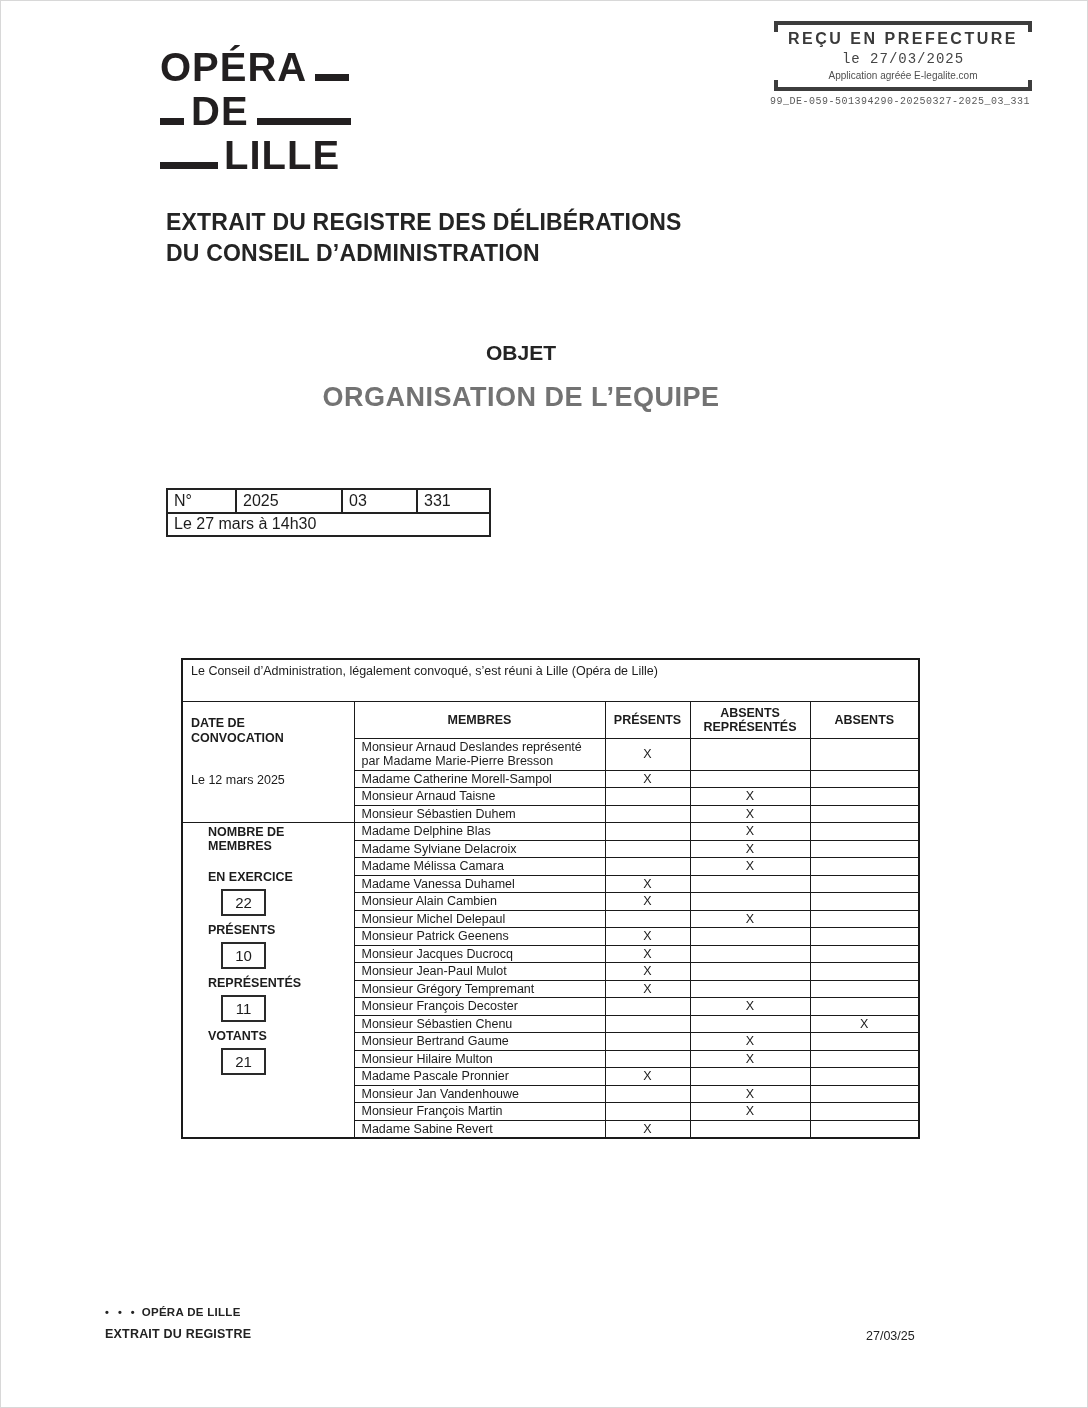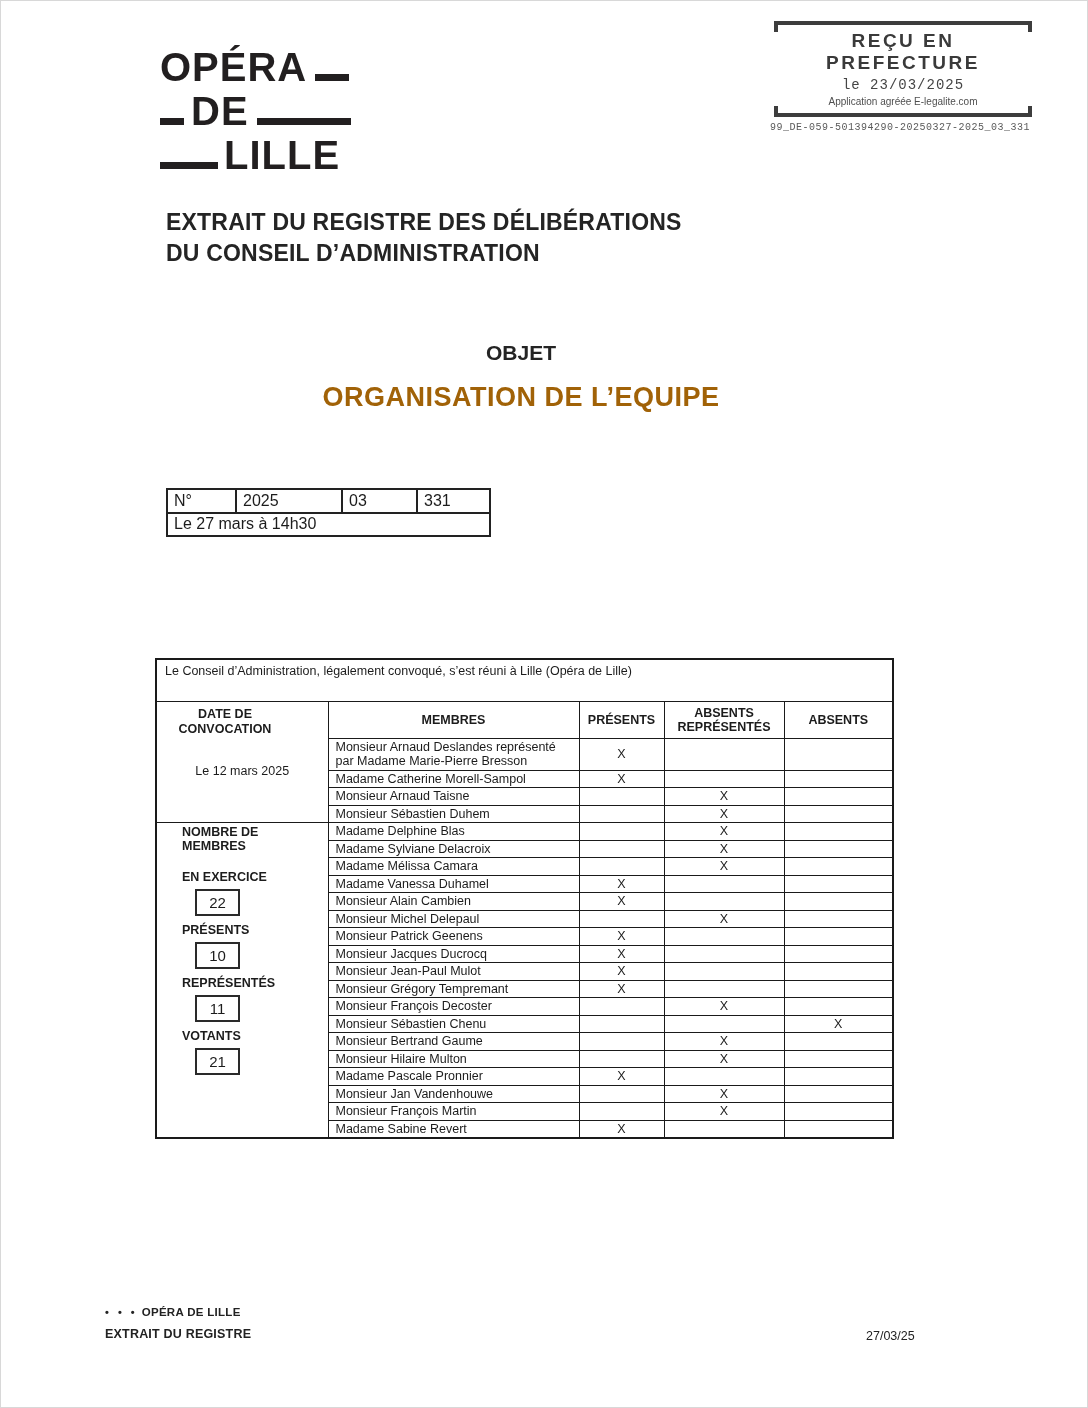--- a/index.html
+++ b/index.html
@@ -25,42 +25,42 @@
   .stamp { position:absolute; left:773px; top:20px; width:258px; }
   .stamp-frame { position:relative; padding:9px 6px 10px 6px; min-height:68px; }
   .stamp-frame::before {
     content:""; position:absolute; top:0; left:0; right:0; height:7px;
     border-top:4px solid #3d3d3d; border-left:4px solid #3d3d3d; border-right:4px solid #3d3d3d;
   }
   .stamp-frame::after {
     content:""; position:absolute; bottom:0; left:0; right:0; height:7px;
     border-bottom:4px solid #3d3d3d; border-left:4px solid #3d3d3d; border-right:4px solid #3d3d3d;
   }
-  .stamp-line1 { text-align:center; font-weight:700; font-size:19px; letter-spacing:2.5px; color:#3a3a3a; }
+  .stamp-line1 { text-align:center; font-weight:700; font-size:16px; letter-spacing:2.5px; color:#3a3a3a; }
   .stamp-line2 { text-align:center; font-family:"Liberation Mono", monospace; font-size:14px; letter-spacing:1px; color:#454545; margin-top:3px; }
   .stamp-line3 { text-align:center; font-size:10px; color:#4f4f4f; margin-top:3px; }
   .stamp-code { margin-top:5px; margin-left:-4px; font-family:"Liberation Mono", monospace; font-size:10px; letter-spacing:0.5px; color:#5a5a5a; white-space:nowrap; }
 
   
   .doc-heading { position:absolute; left:165px; top:206px; font-size:23px; font-weight:600; line-height:31px; letter-spacing:0.2px; color:#242424; }
   .objet-wrap { position:absolute; left:140px; top:340px; width:760px; text-align:center; }
   .objet-label { font-size:21px; font-weight:600; color:#242424; }
   .objet-title { margin-top:17px; font-size:27px; font-weight:700; letter-spacing:0.5px; }
 
   
   .ref-table { position:absolute; left:165px; top:487px; border-collapse:collapse; table-layout:fixed; }
   .ref-table td { border:2px solid #222222; font-size:16px; padding:1px 6px 2px 6px; height:24px; vertical-align:middle; }
 
   
-  .board-table { position:absolute; left:154px; top:657px; width:737px; border-collapse:collapse; table-layout:fixed; }
+  .board-table { position:absolute; left:180px; top:657px; width:737px; border-collapse:collapse; table-layout:fixed; }
   .board-table td, .board-table th { border:1.5px solid #1a1a1a; font-size:12.5px; vertical-align:middle; }
   .board-table { border:2px solid #1a1a1a; }
   .intro-cell { height:42px; vertical-align:top !important; padding:4px 8px; font-size:13px; }
   .head-cell { height:36px; font-weight:700; text-align:center; padding:4px 4px; line-height:14px; }
-  .date-cell { vertical-align:top !important; padding:5px 8px;text-align:center; }
+  .date-cell { vertical-align:top !important; padding:14px 8px; }
   .date-cell .dc-label { font-weight:700; max-width:120px; line-height:15px; }
   .date-cell .dc-value { margin-top:27px; }
   .member-name { padding:1px 7px; line-height:14.5px; }
   .mark-cell { text-align:center; padding:1px 2px; }
   .board-table tr.member-row { height:16px; }
   .sidebar-cell { vertical-align:top !important; padding:2px 6px 4px 25px; }
   .side-label { font-weight:700; font-size:12.5px; line-height:14px; }
   .side-label.gap { margin-top:17px; }
   .count-box { width:45px; height:27px; border:2px solid #2a2a2a; display:flex; align-items:center; justify-content:center; font-size:15px; margin:5px 0 7px 13px; }
 
@@ -88,34 +88,34 @@
     </div>
     <div class="logo-line">
       <span class="bar" style="width:58px; margin-right:6px;"></span>
       <span>LILLE</span>
     </div>
   </div>
 
   <div class="stamp">
     <div class="stamp-frame">
       <div class="stamp-line1">REÇU EN PREFECTURE</div>
-      <div class="stamp-line2">le 23/03/2025</div>
+      <div class="stamp-line2">le 27/03/2025</div>
       <div class="stamp-line3">Application agréée E-legalite.com</div>
     </div>
     <div class="stamp-code">99_DE-059-501394290-20250327-2025_03_331</div>
   </div>
 
   <div class="doc-heading">
     <div>EXTRAIT DU REGISTRE DES DÉLIBÉRATIONS</div>
     <div>DU CONSEIL D’ADMINISTRATION</div>
   </div>
 
   <div class="objet-wrap">
     <div class="objet-label">OBJET</div>
-    <div class="objet-title" id="objet-title" style="color: #a16207;">ORGANISATION DE L’EQUIPE</div>
+    <div class="objet-title" id="objet-title" style="color: #737373;">ORGANISATION DE L’EQUIPE</div>
   </div>
 
   <table class="ref-table">
     <colgroup>
         <col style="width:69px">
         <col style="width:106px">
         <col style="width:75px">
         <col style="width:73px">
       </colgroup>
     <tbody>

